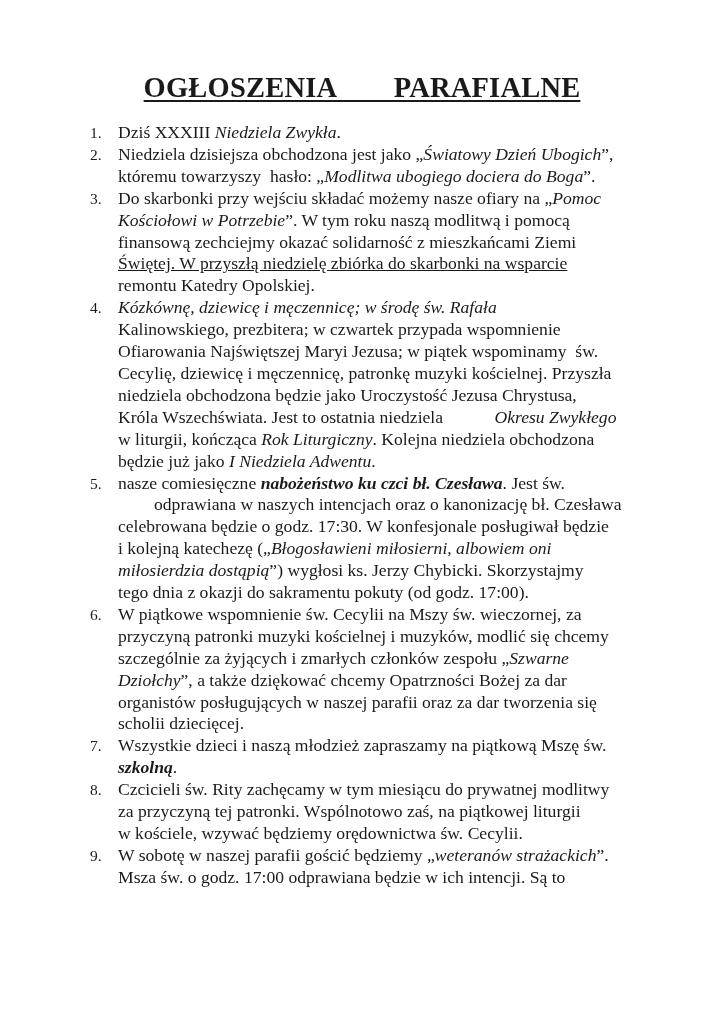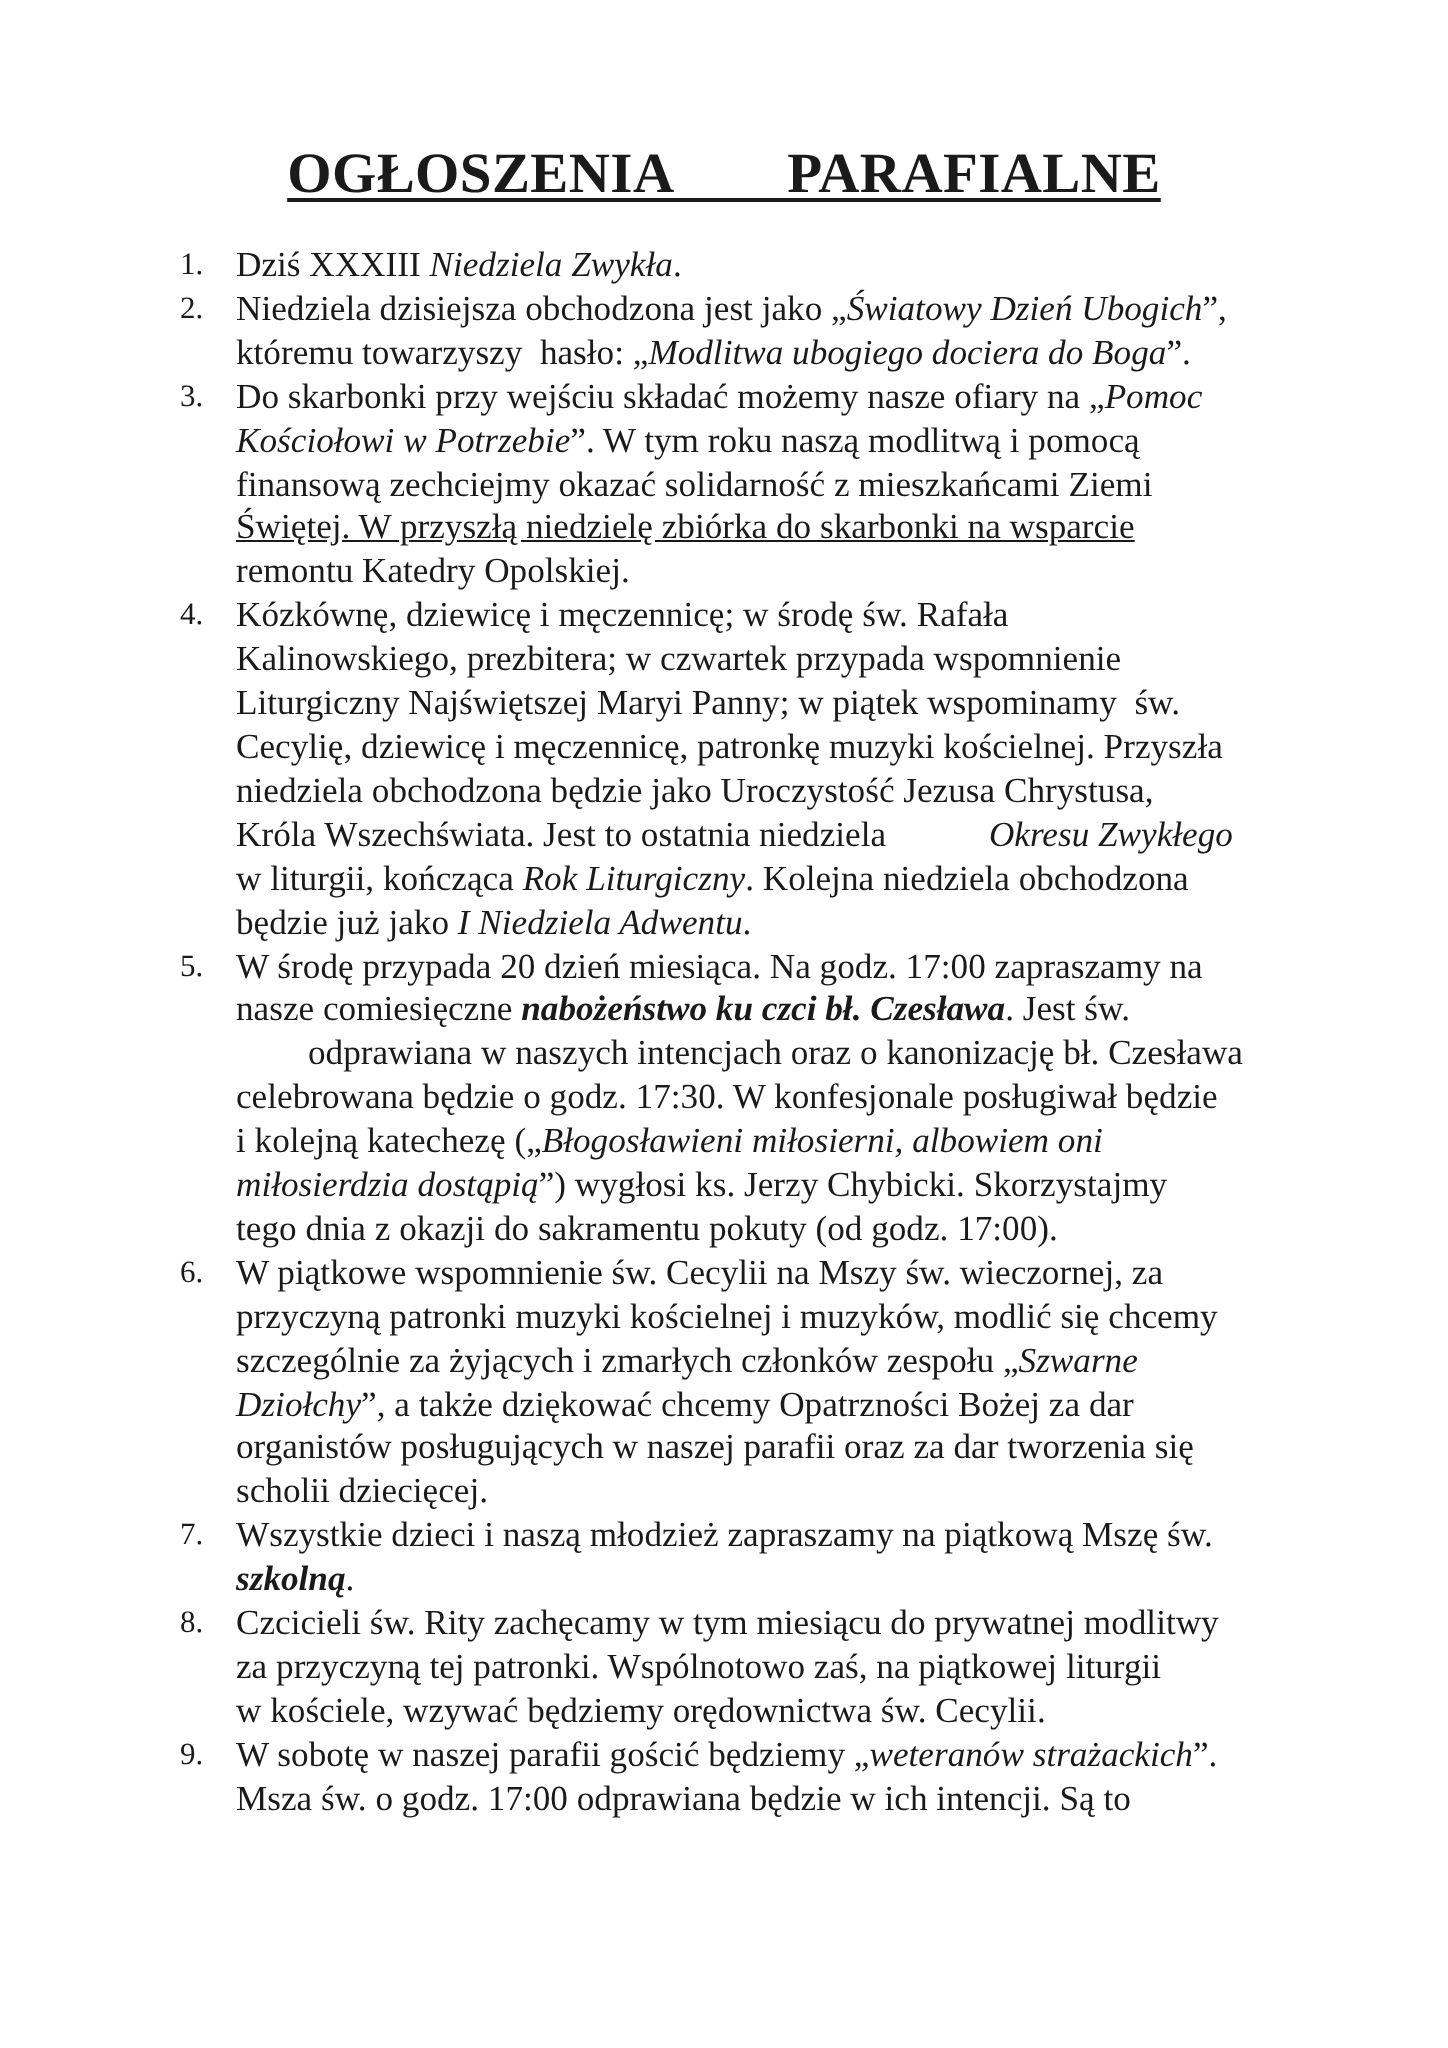--- a/index.html
+++ b/index.html
@@ -39,32 +39,31 @@
       <li>
         <span class="num">3.</span>
         <span class="line" style="white-space: nowrap;"><span class="lj" style="display: inline-block; width: auto;"><span style="white-space: pre-wrap;">Do skarbonki przy wejściu składać możemy nasze ofiary na „</span><span class="it" style="white-space: pre-wrap;">Pomoc</span></span></span>
         <span class="line" style="white-space: nowrap;"><span class="lj" style="display: inline-block; width: auto;"><span class="it" style="white-space: pre-wrap;">Kościołowi w Potrzebie</span><span style="white-space: pre-wrap;">”. W tym roku naszą modlitwą i pomocą</span></span></span>
         <span class="line" style="white-space: nowrap;"><span class="lj" style="display: inline-block; width: auto;"><span style="white-space: pre-wrap;">finansową zechciejmy okazać solidarność z mieszkańcami Ziemi</span></span></span>
         <span class="line" style="white-space: nowrap;"><span class="lj" style="display: inline-block; width: auto; text-decoration: underline;"><span style="white-space: pre-wrap;">Świętej. W przyszłą niedzielę zbiórka do skarbonki na wsparcie</span></span></span>
         <span class="line last" style="white-space: nowrap;"><span class="lj"><span style="white-space: pre-wrap;">remontu Katedry Opolskiej.</span></span></span>
       </li>
       <li>
         <span class="num">4.</span>
-        <span class="line" style="white-space: nowrap;"><span class="lj" style="display: inline-block; width: auto;"><span style="white-space: pre-wrap;">Kózkównę, dziewicę i męczennicę; w środę św. Rafała</span></span></span>
+        <span class="line" style="white-space: nowrap;"><span class="lj" style="display: inline-block; width: auto;"><span style="white-space: pre-wrap; font-style: italic;">Kózkównę, dziewicę i męczennicę; w środę św. Rafała</span></span></span>
         <span class="line" style="white-space: nowrap;"><span class="lj" style="display: inline-block; width: auto;"><span style="white-space: pre-wrap;">Kalinowskiego, prezbitera; w czwartek przypada wspomnienie</span></span></span>
-        <span class="line" style="white-space: nowrap;"><span class="lj" style="display: inline-block; width: auto;"><span style="white-space: pre-wrap;">Liturgiczny Najświętszej Maryi Panny; w piątek wspominamy  św.</span></span></span>
+        <span class="line" style="white-space: nowrap;"><span class="lj" style="display: inline-block; width: auto;"><span style="white-space: pre-wrap;">Ofiarowania Najświętszej Maryi Jezusa; w piątek wspominamy  św.</span></span></span>
         <span class="line" style="white-space: nowrap;"><span class="lj" style="display: inline-block; width: auto;"><span style="white-space: pre-wrap;">Cecylię, dziewicę i męczennicę, patronkę muzyki kościelnej. Przyszła</span></span></span>
         <span class="line" style="white-space: nowrap;"><span class="lj" style="display: inline-block; width: auto;"><span style="white-space: pre-wrap;">niedziela obchodzona będzie jako Uroczystość Jezusa Chrystusa,</span></span></span>
         <span class="line" style="white-space: nowrap;"><span class="lj" style="display: inline-block; width: auto;"><span style="white-space: pre-wrap;">Króla Wszechświata. Jest to ostatnia niedziela </span><span class="it" style="white-space: pre-wrap; margin-left: 47px;">Okresu Zwykłego</span></span></span>
         <span class="line" style="white-space: nowrap;"><span class="lj" style="display: inline-block; width: auto;"><span style="white-space: pre-wrap;">w liturgii, kończąca </span><span class="it" style="white-space: pre-wrap;">Rok Liturgiczny</span><span style="white-space: pre-wrap;">. Kolejna niedziela obchodzona</span></span></span>
         <span class="line last" style="white-space: nowrap;"><span class="lj"><span style="white-space: pre-wrap;">będzie już jako </span><span class="it" style="white-space: pre-wrap;">I Niedziela Adwentu</span><span style="white-space: pre-wrap;">.</span></span></span>
       </li>
       <li>
         <span class="num">5.</span>
-        <span class="line" style="white-space: nowrap;"><span class="lj" style="display: inline-block; width: auto;"><span style="white-space: pre-wrap;">W środę przypada 20 dzień miesiąca. Na godz. 17:00 zapraszamy na</span></span></span>
         <span class="line" style="white-space: nowrap;"><span class="lj" style="display: inline-block; width: auto;"><span style="white-space: pre-wrap;">nasze comiesięczne </span><span class="bi" style="white-space: pre-wrap;">nabożeństwo ku czci bł. Czesława</span><span style="white-space: pre-wrap;">. Jest św.</span></span></span>
         <span class="line" style="white-space: nowrap;"><span class="lj" style="display: inline-block; width: auto; margin-left: 36px;"><span style="white-space: pre-wrap;">odprawiana w naszych intencjach oraz o kanonizację bł. Czesława</span></span></span>
         <span class="line" style="white-space: nowrap;"><span class="lj" style="display: inline-block; width: auto;"><span style="white-space: pre-wrap;">celebrowana będzie o godz. 17:30. W konfesjonale posługiwał będzie</span></span></span>
         <span class="line" style="white-space: nowrap;"><span class="lj" style="display: inline-block; width: auto;"><span style="white-space: pre-wrap;">i kolejną katechezę („</span><span class="it" style="white-space: pre-wrap;">Błogosławieni miłosierni, albowiem oni</span></span></span>
         <span class="line" style="white-space: nowrap;"><span class="lj" style="display: inline-block; word-spacing: 0.00260417px; width: auto;"><span class="it" style="white-space: pre-wrap;">miłosierdzia dostąpią</span><span style="white-space: pre-wrap;">”) wygłosi ks. Jerzy Chybicki. Skorzystajmy</span></span></span>
         <span class="line last" style="white-space: nowrap;"><span class="lj"><span style="white-space: pre-wrap;">tego dnia z okazji do sakramentu pokuty (od godz. 17:00).</span></span></span>
       </li>
       <li>
         <span class="num">6.</span>
         <span class="line" style="white-space: nowrap;"><span class="lj" style="display: inline-block; width: auto;"><span style="white-space: pre-wrap;">W piątkowe wspomnienie św. Cecylii na Mszy św. wieczornej, za</span></span></span>

